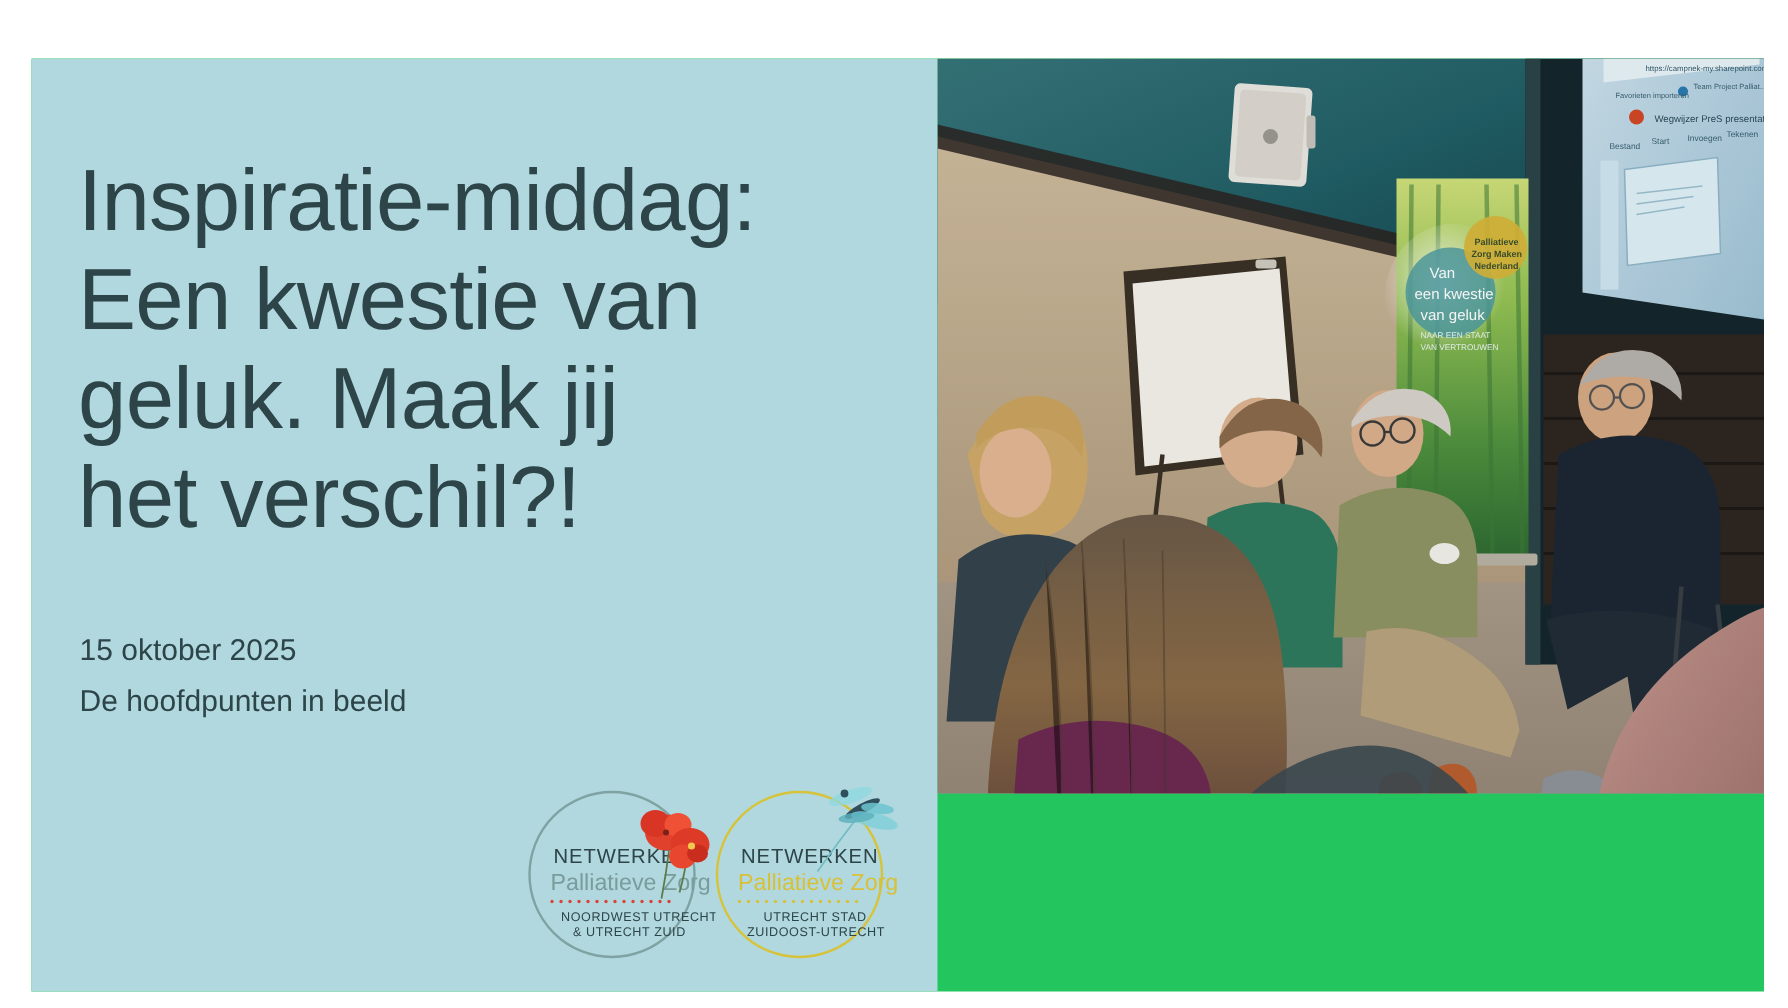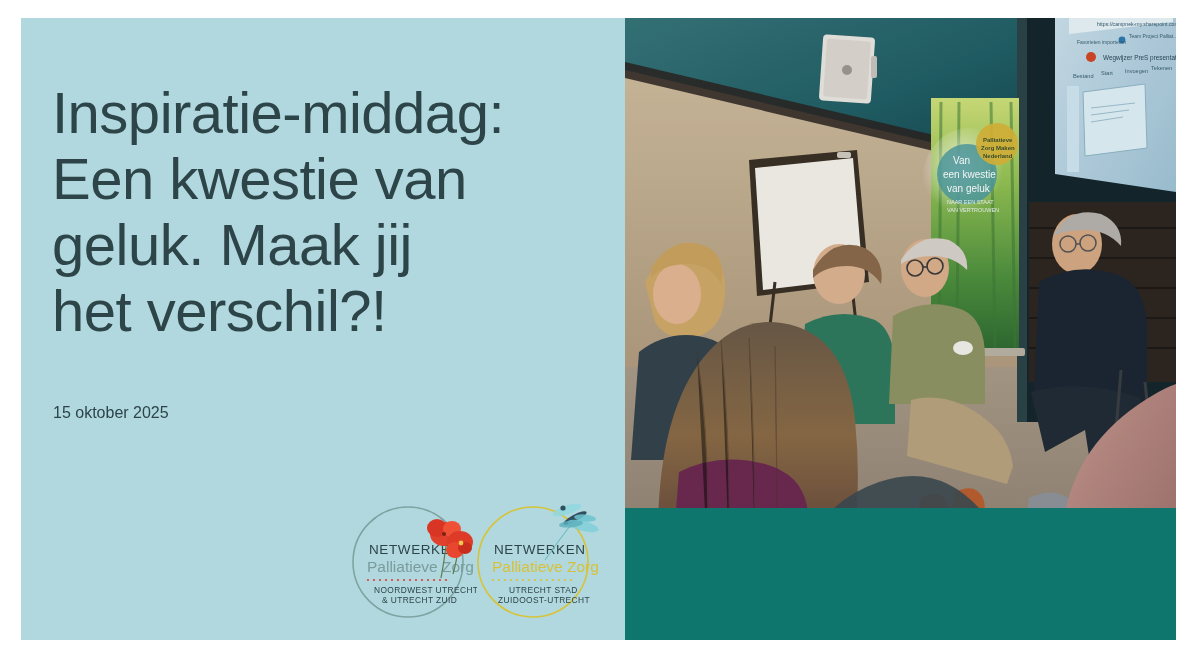--- a/index.html
+++ b/index.html
@@ -10,24 +10,24 @@
   body {
     width: 1192px;
     height: 672px;
     overflow: hidden;
     font-family: "Liberation Sans", sans-serif;
   }
 
   .slide {
     position: absolute;
     left: 21px;
-    top: 18px;
+    top: 39px;
     width: 1155px;
     height: 622px;
-    background: #0f766e;
+    background: #22c55e;
     overflow: hidden;
   }
 
   
   .text-panel {
     position: absolute;
     left: 0;
     top: 0;
     width: 604px;
     height: 622px;
@@ -47,21 +47,21 @@
     letter-spacing: -0.5px;
     white-space: pre-line;
   }
 
   .meta {
     position: absolute;
     left: 32px;
     top: 378px;
     width: 520px;
     color: #2d4549;
-    font-size: 16px;
+    font-size: 20px;
     line-height: 34px;
     font-weight: 400;
   }
   .meta-line { display: block; }
 
   
   .logos {
     position: absolute;
     left: 324px;
     top: 470px;
@@ -96,20 +96,21 @@
 
   <div class="text-panel">
 
     <div class="title">Inspiratie-middag:
 Een kwestie van
 geluk. Maak jij
 het verschil?!</div>
 
     <div class="meta">
       <span class="meta-line">15 oktober 2025</span>
+      <span class="meta-line">De hoofdpunten in beeld</span>
     </div>
 
     <div class="logos">
 
       <div class="logo logo-nw">
         <svg viewBox="0 0 132 146" xmlns="http://www.w3.org/2000/svg">
           <circle cx="63" cy="74" r="55" fill="none" stroke="#7fa3a3" stroke-width="1.6"></circle>
 
           <text x="24" y="66" font-family="Liberation Sans, sans-serif" font-size="13.5" letter-spacing="0.6" fill="#2d4549">NETWERKEN</text>
 

